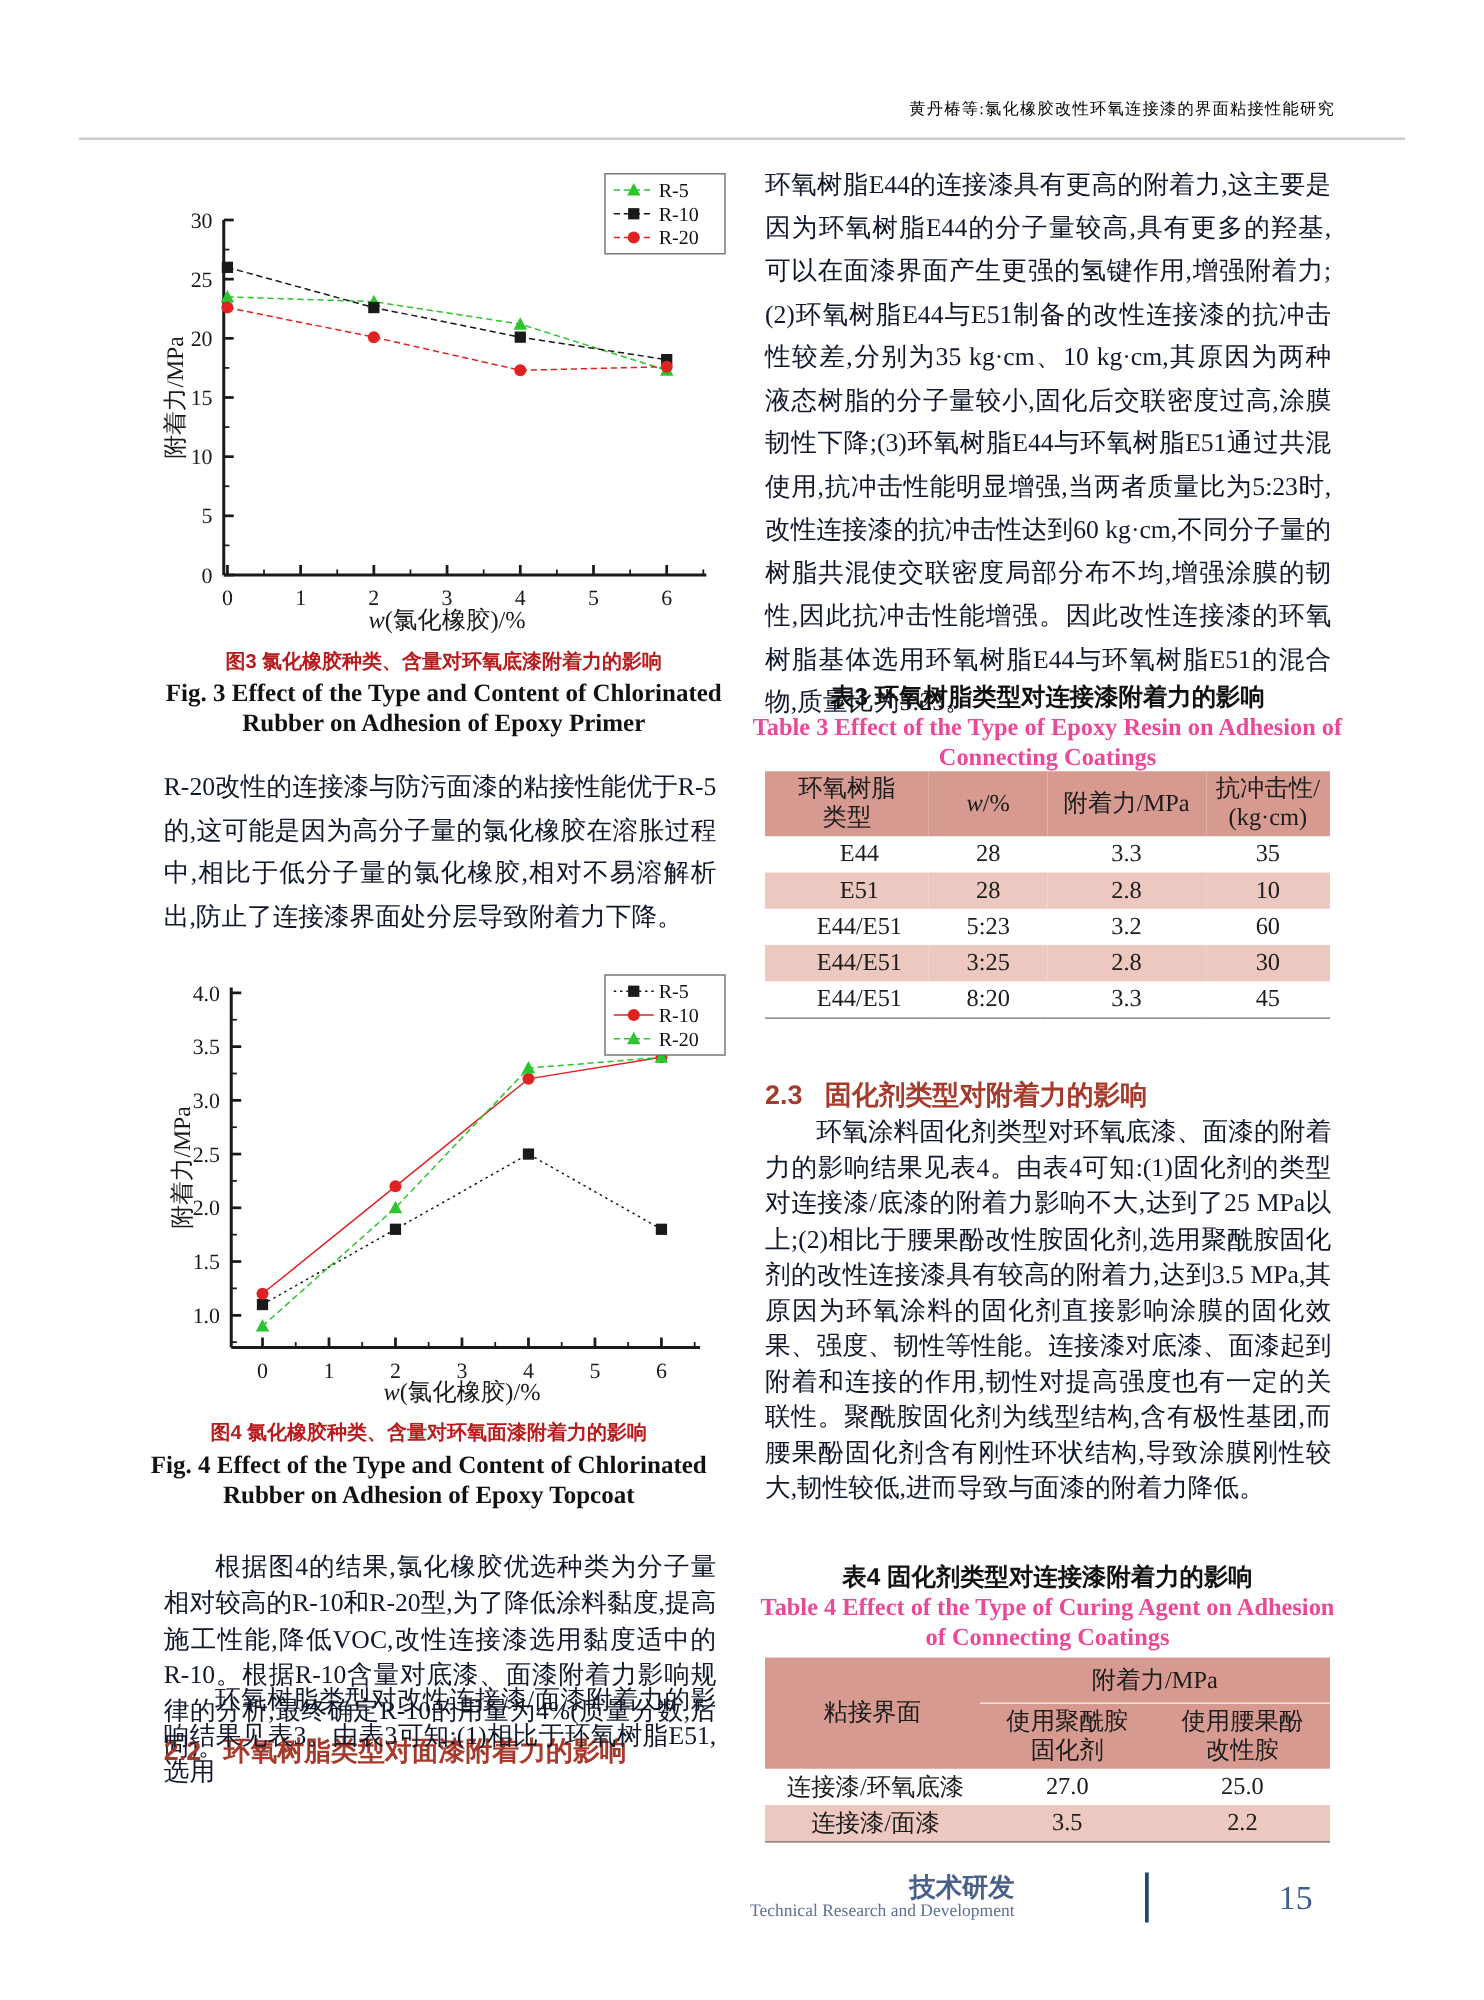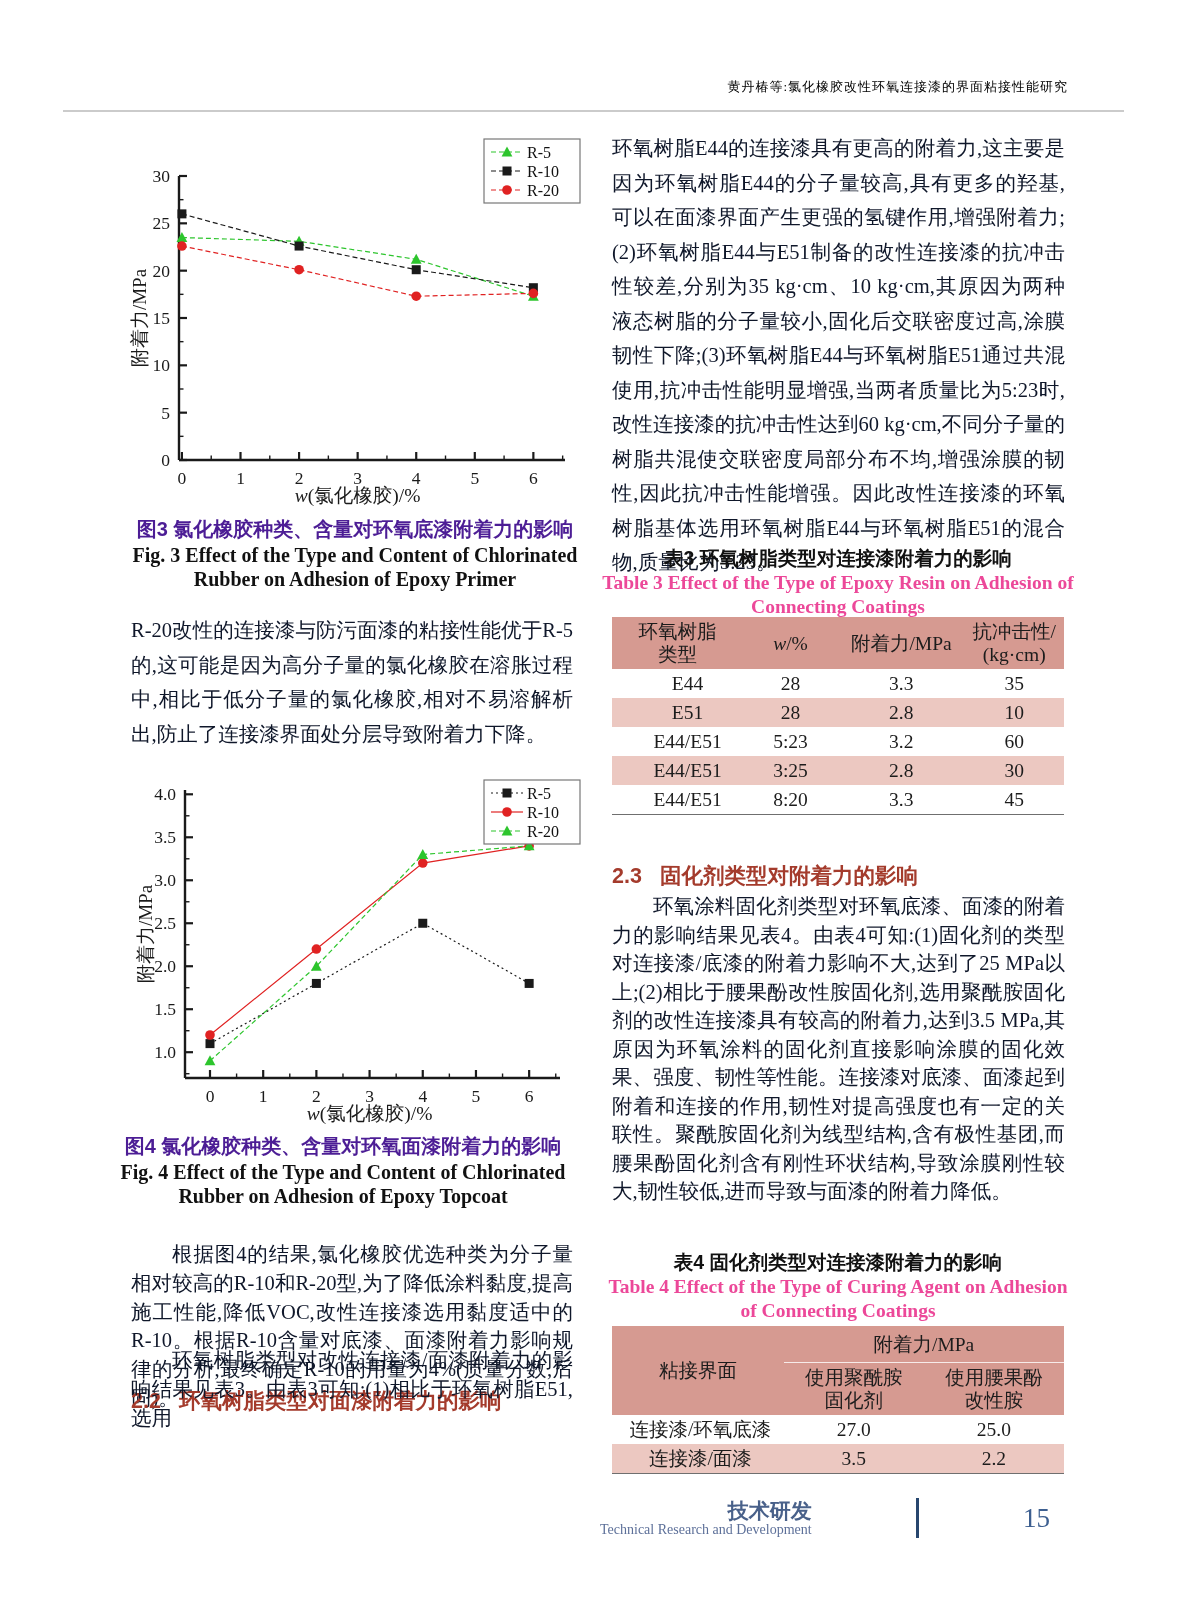--- a/index.html
+++ b/index.html
@@ -7,21 +7,21 @@
         font-family:"Liberation Serif","DejaVu Serif",serif;color:#1c1c1c;}
   .abs{position:absolute;}
   
   .header-title{top:78px;right:119px;font-size:13px;color:#000000;letter-spacing:1px;}
   .header-rule{top:110px;left:63px;width:1061px;height:2px;background:#cbcbcb;}
   
   .chart{overflow:visible;}
   .chart svg{display:block;}
   
   .fig-caption{text-align:center;}
-  .cap-cn{font-family:"Liberation Sans","DejaVu Sans",sans-serif;font-weight:bold;font-size:20px;line-height:27px;color:#4c1d95;}
+  .cap-cn{font-family:"Liberation Sans","DejaVu Sans",sans-serif;font-weight:bold;font-size:16px;line-height:27px;color:#b91c1c;}
   .cap-en{font-family:"Liberation Serif","DejaVu Serif",serif;font-weight:bold;font-size:20px;line-height:24px;color:#111;}
   
   .para{font-size:20.5px;text-align:justify;color:#0f172a;}
   .lh-a{line-height:34.5px;}
   .lh-b{line-height:28.8px;}
   .lh-c{line-height:28.5px;}
   .indent{text-indent:2em;}
   
   .section-heading{font-family:"Liberation Sans","DejaVu Sans",sans-serif;font-weight:bold;font-size:21.5px;}
   .section-heading .num{margin-right:18px;}

